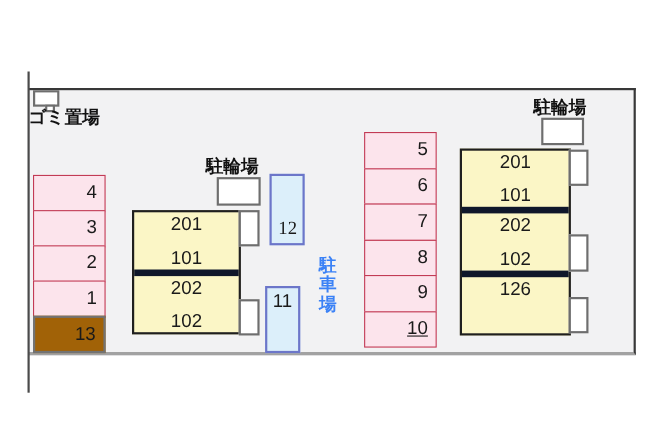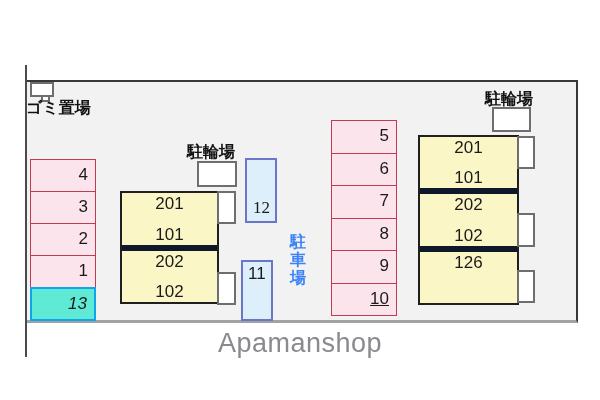--- a/index.html
+++ b/index.html
@@ -22,21 +22,21 @@
   .jp-label{font-size:16px;font-weight:bold;color:#111;white-space:nowrap;line-height:17px;}
   .vertical-label{
     width:18px;font-size:16px;font-weight:bold;color:#3b82f6;
     line-height:18px;word-break:break-all;text-align:center;margin-top:12px;
   }
   
   .spot{
     border:1.5px solid #C23B55;background:#FCE4EC;
     font-size:17px;line-height:30px;text-align:right;padding-right:7px;
   }
-  .spot.blue{border:2px solid #0ea5e9;background:#5eead4;font-style:italic;}
+  .spot.blue{border:2px solid #737373;background:#a16207;}
   .vspot{
     border:2px solid #6C76C9;background:#DCEFFA;
     font-size:17px;padding-left:5px;
   }
   .vspot .num-top{display:block;margin-top:2px;}
   .vspot .num-bottom{display:block;position:absolute;bottom:3px;left:6px;font-family:Liberation Serif, serif;}
   
   .building{background:#FBF6C6;border:2px solid #1F1F1F;}
   .room{
     text-align:center;font-size:17px;line-height:21px;
@@ -114,15 +114,14 @@
       <span>102</span>
     </div>
     <div class="room" style="flex:1;">
       <span>126</span>
     </div>
   </div>
   <div class="abs white-box" style="left:517px;top:136px;width:18px;height:33px;"></div>
   <div class="abs white-box" style="left:517px;top:213px;width:18px;height:34px;"></div>
   <div class="abs white-box" style="left:517px;top:270px;width:18px;height:33px;"></div>
 
-  <div class="abs brand">Apamanshop</div>
 
 </div>
 
 </body></html>

